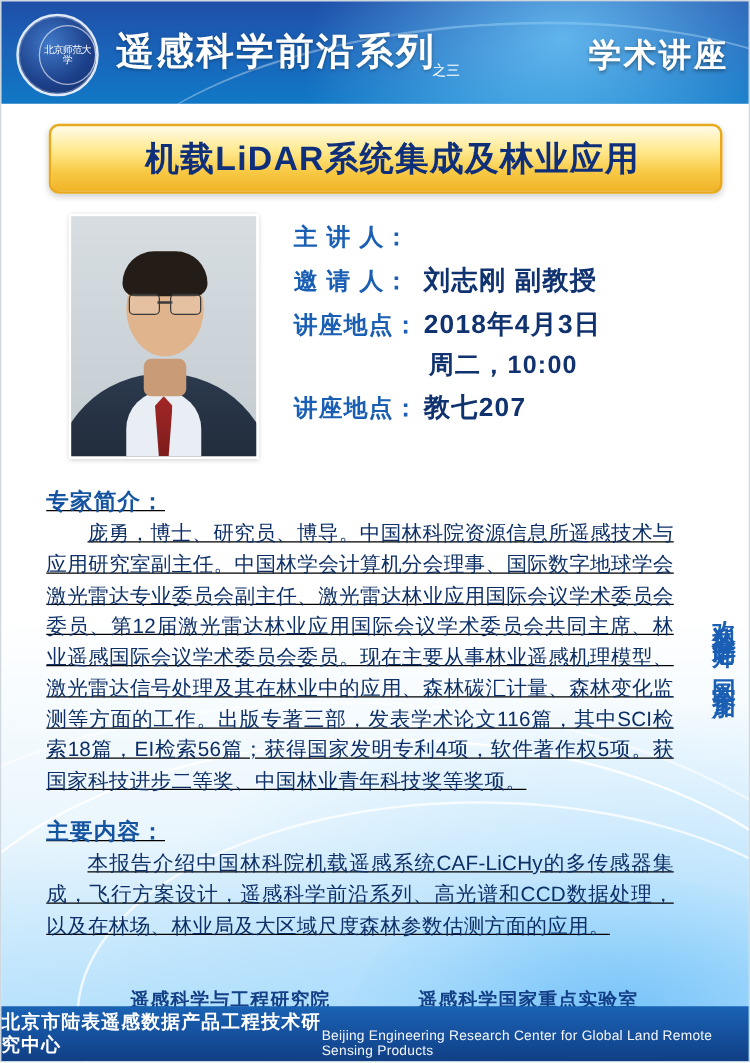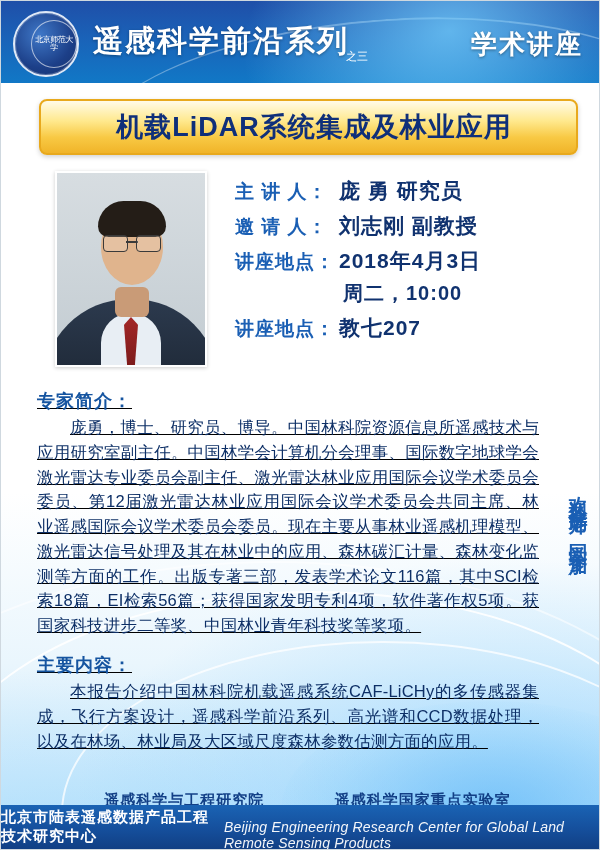--- a/index.html
+++ b/index.html
@@ -332,25 +332,24 @@
     align-items: center;
     justify-content: center;
     z-index: 7;
   }
   .footer-bar .cn {
     font-size: 15px;
     font-weight: bold;
     letter-spacing: 1px;
   }
   .footer-bar .en {
-    font-size: 14px;
+    font-size: 11px;
     letter-spacing: 0.2px;
     margin-top: 16px;
     opacity: 0.95;
-    font-style: italic;
   }
 </style>
 </head>
 <body>
 
 <div class="poster">
 
   <div class="swoosh s1"></div>
   <div class="swoosh s2"></div>
   <div class="swoosh s3"></div>
@@ -382,21 +381,20 @@
       <div class="glasses">
         <i class="l"></i>
           <b></b>
           <i class="r"></i>
       </div>
     </div>
 
     <div class="info">
       <div class="info-line">
         <span class="info-label">主 讲 人：</span>
-        <span class="info-value">庞 勇 研究员</span>
       </div>
       <div class="info-line">
         <span class="info-label">邀 请 人：</span>
         <span class="info-value">刘志刚 副教授</span>
       </div>
       <div class="info-line">
         <span class="info-label">讲座地点：</span>
         <span class="info-value">2018年4月3日</span>
       </div>
       <div class="info-line indent">

